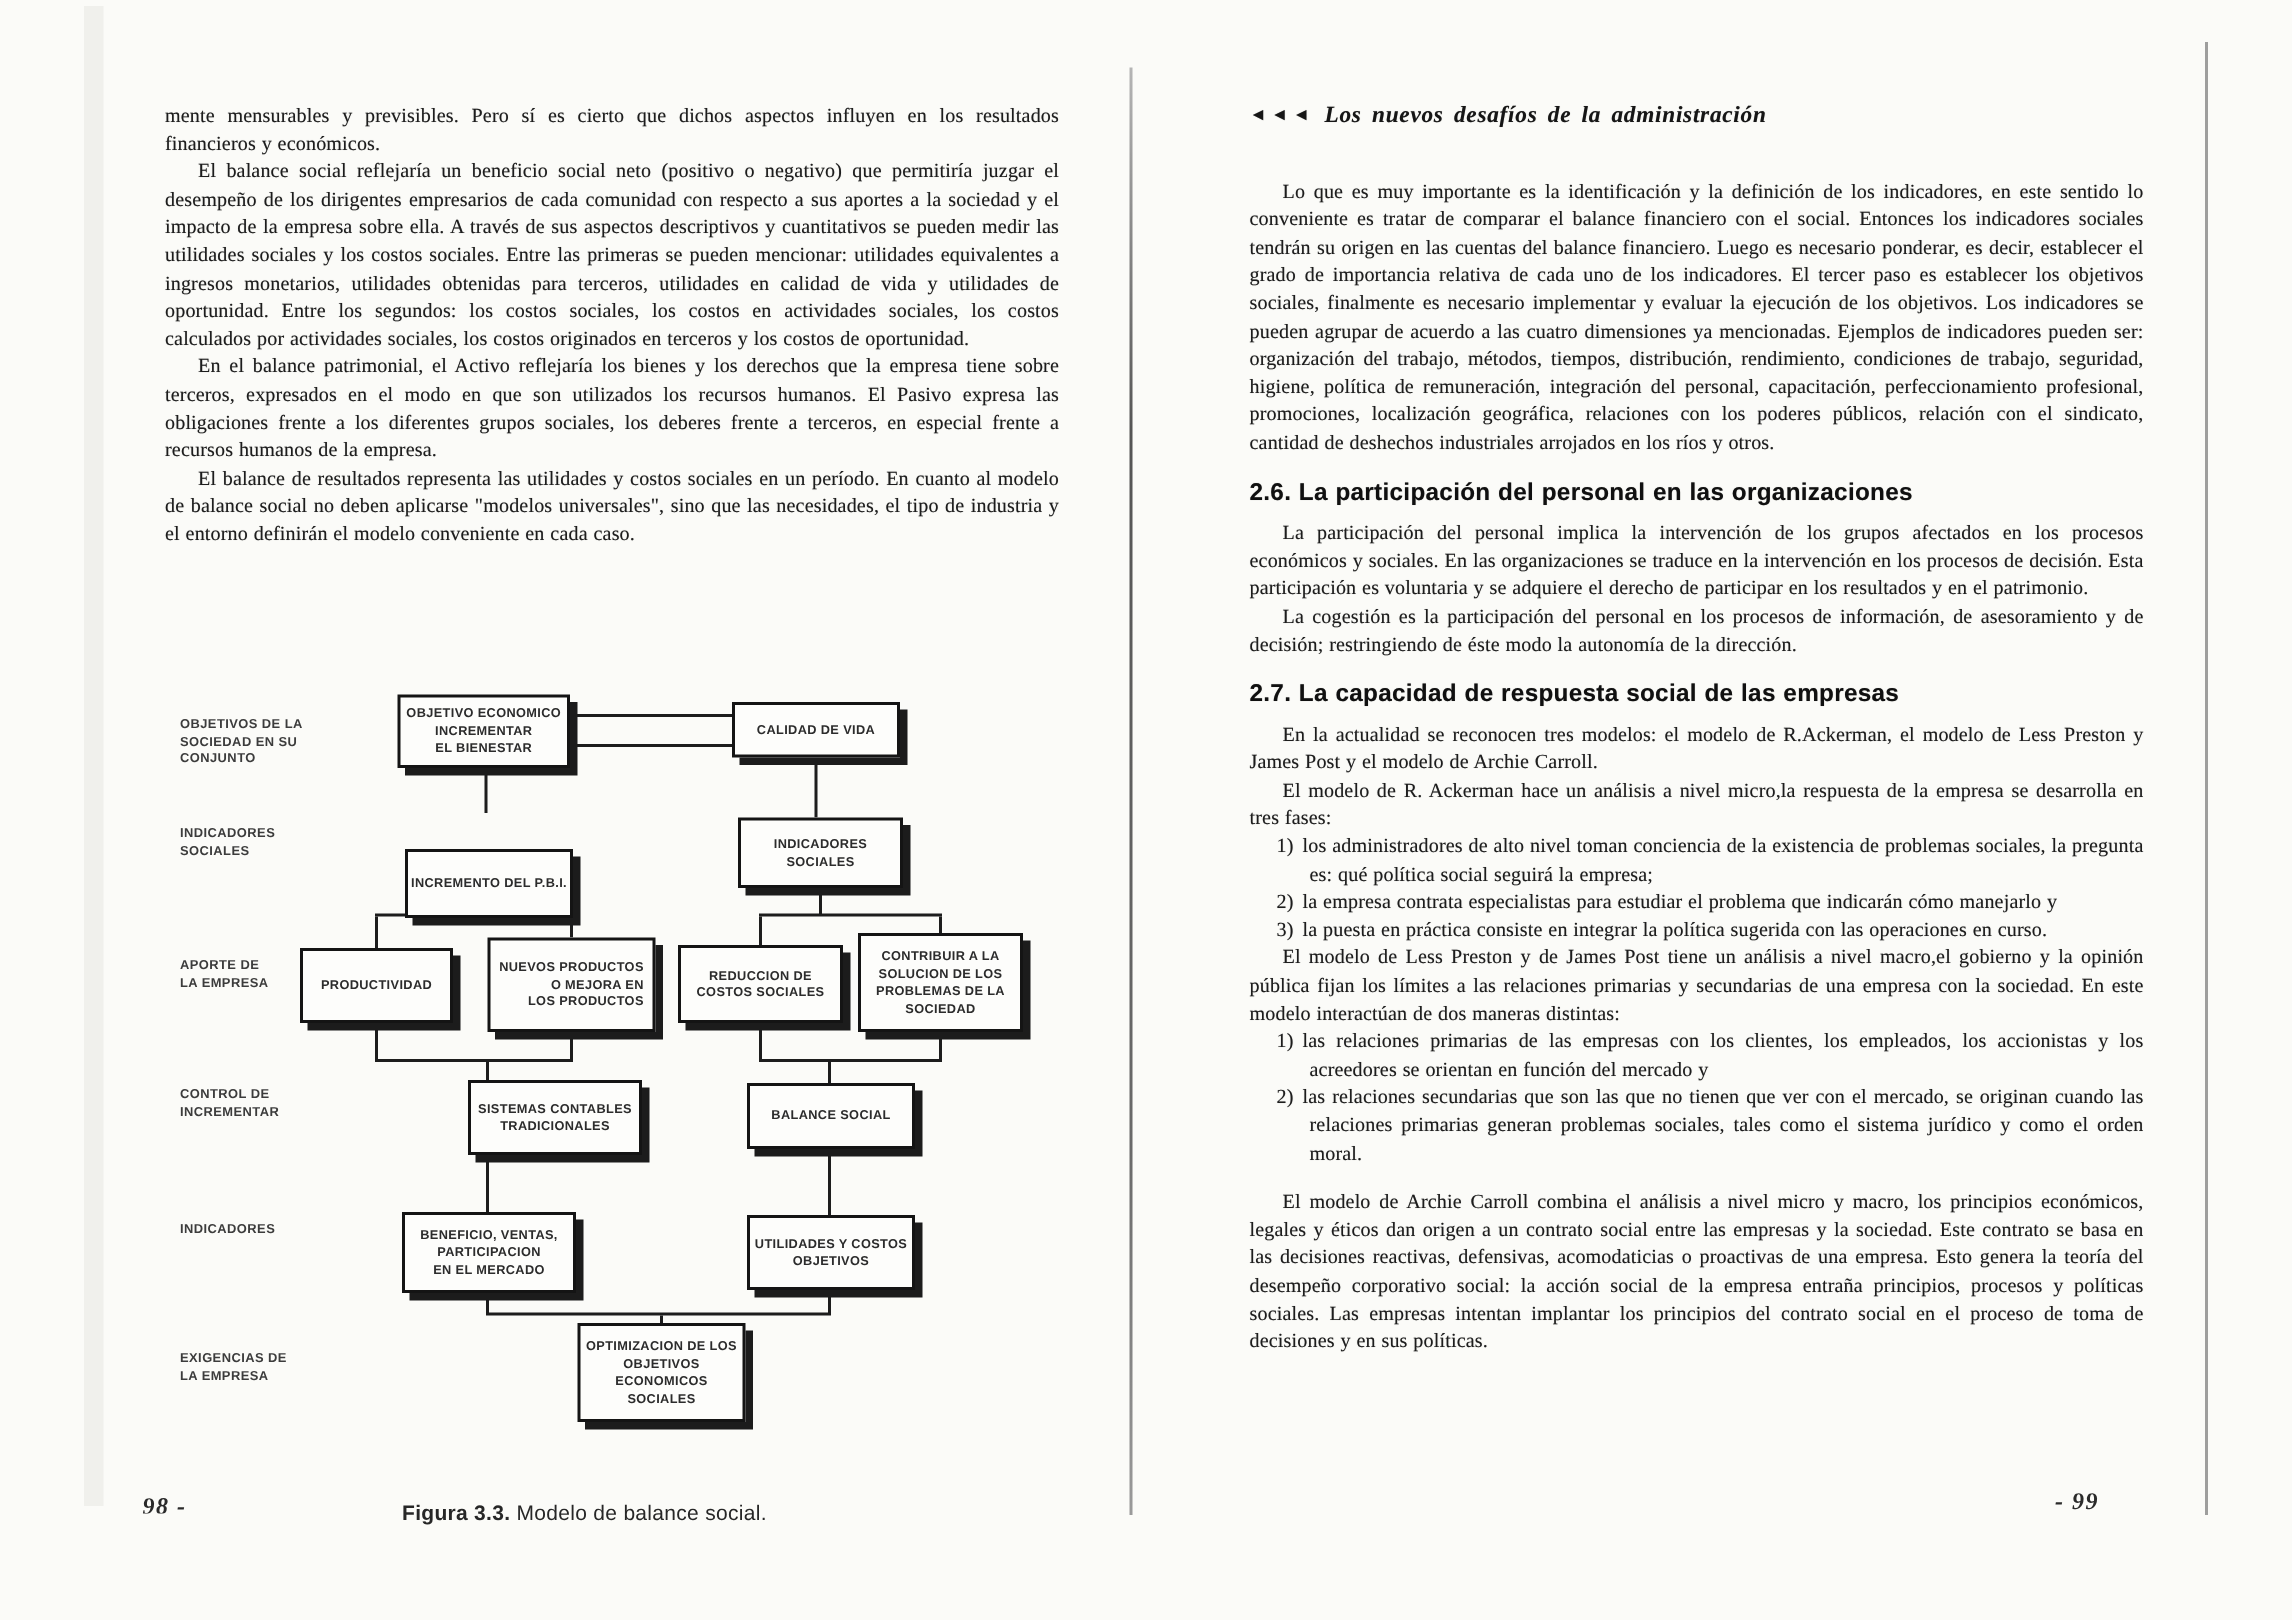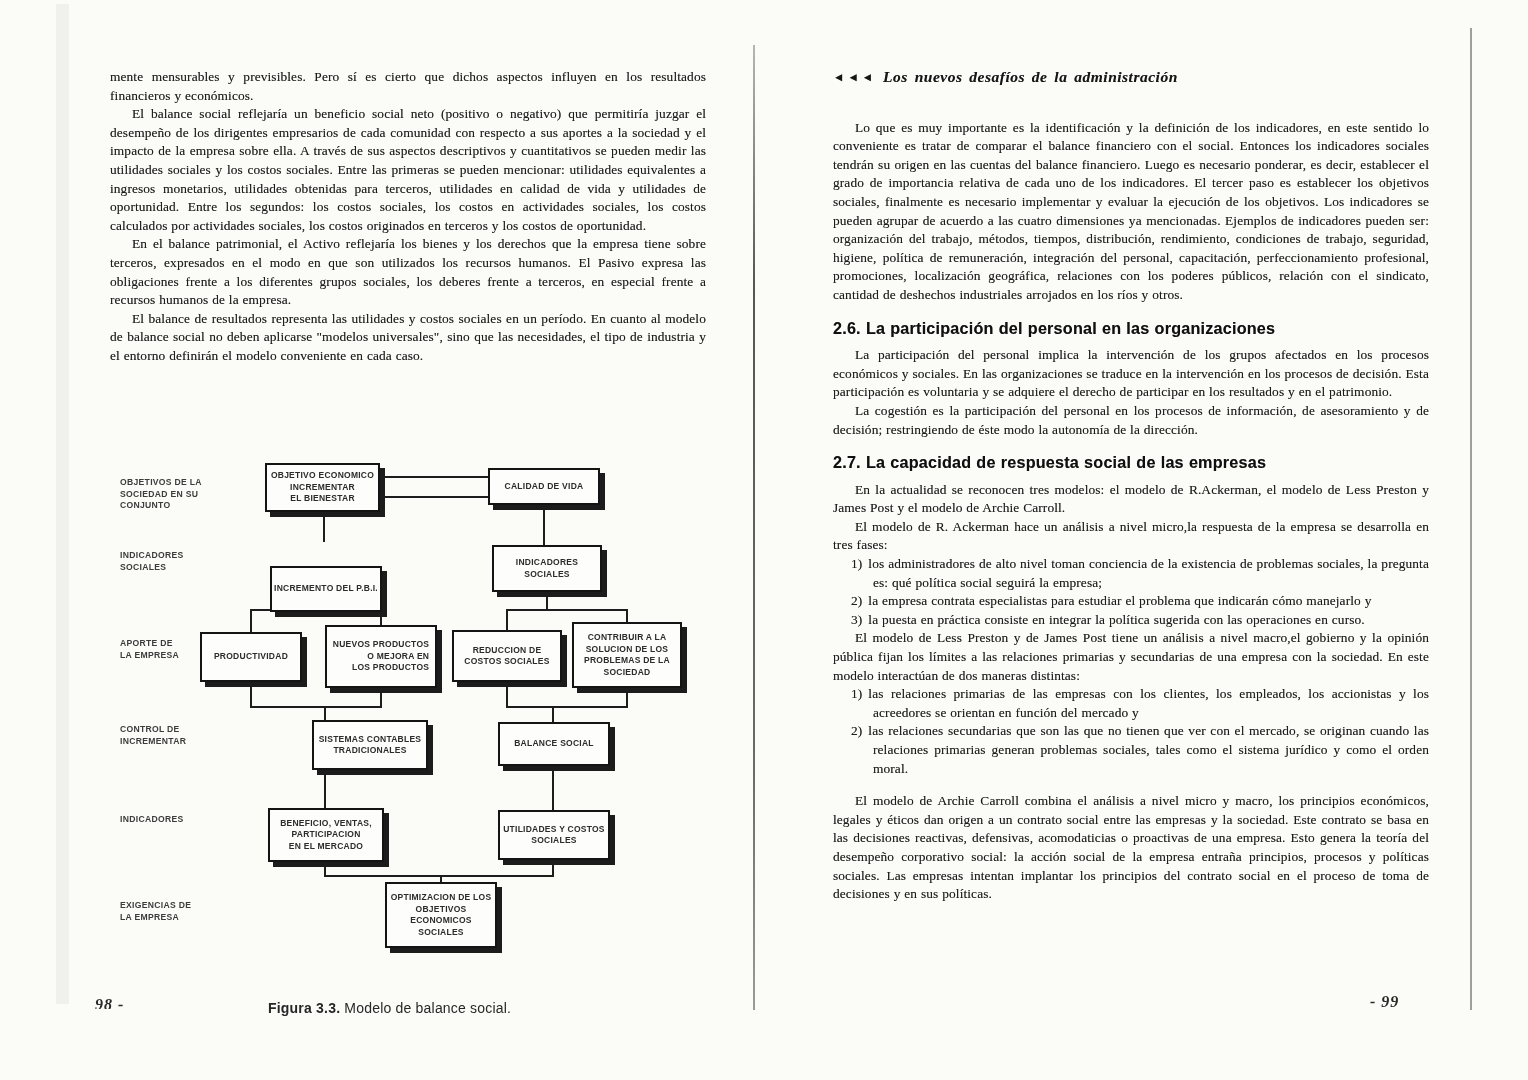--- a/index.html
+++ b/index.html
@@ -143,21 +143,21 @@
 SOLUCION DE LOS
 PROBLEMAS DE LA
 SOCIEDAD</div>
     <div class="dbox" style="left: 156px; top: 265px; width: 116px; height: 50px; margin-left: 44px;">SISTEMAS CONTABLES
 TRADICIONALES</div>
     <div class="dbox" style="left: 386px; top: 267px; width: 112px; height: 44px;">BALANCE SOCIAL</div>
     <div class="dbox" style="left: 156px; top: 353px; width: 116px; height: 54px;">BENEFICIO, VENTAS,
 PARTICIPACION
 EN EL MERCADO</div>
     <div class="dbox" style="left: 386px; top: 355px; width: 112px; height: 50px;">UTILIDADES Y COSTOS
-SOCIALES</div>
+OBJETIVOS</div>
     <div class="dbox" style="left: 273px; top: 427px; width: 112px; height: 66px;">OPTIMIZACION DE LOS
 OBJETIVOS
 ECONOMICOS
 SOCIALES</div>
   </div>
 
 <div id="fig-caption">
   <span class="cap-b">Figura 3.3.</span><span> Modelo de balance social.</span>
 </div>
 

